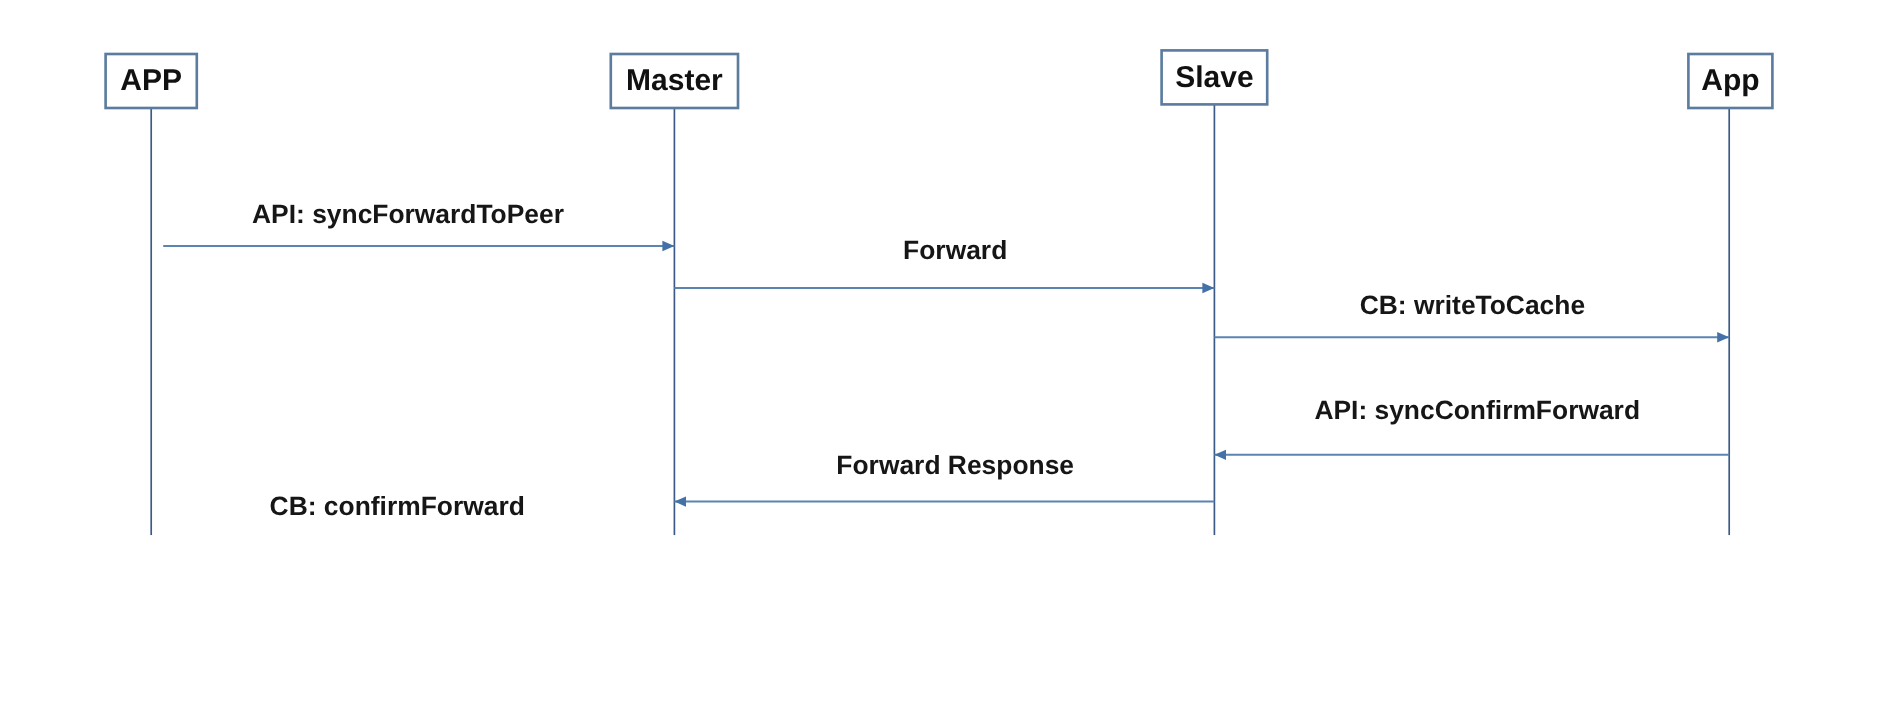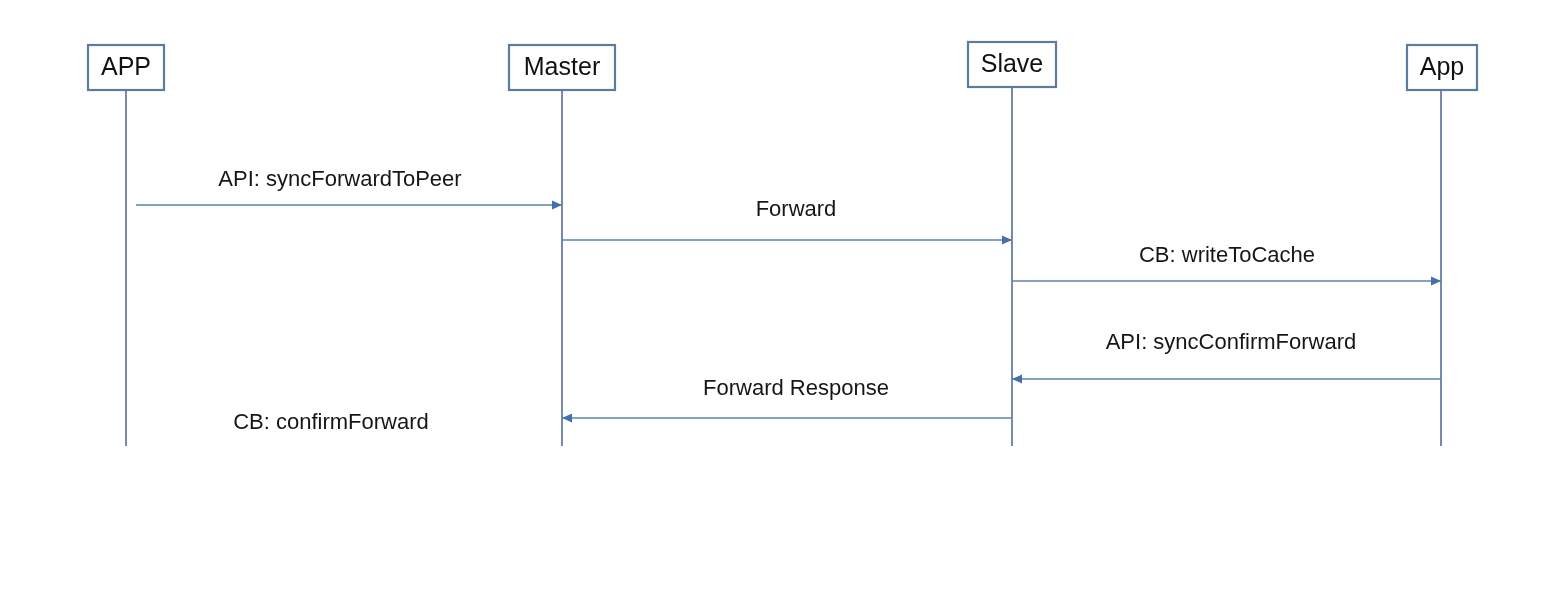--- a/index.html
+++ b/index.html
@@ -10,20 +10,21 @@
   body {
     font-family: "Liberation Sans", sans-serif;
     color: #1a1a1a;
   }
   #diagram-root {
     position: relative;
     width: 1564px;
     height: 446px;
     background: #ffffff;
     overflow: hidden;
+    font-weight: bold;
   }
   #seq-svg {
     position: absolute;
     left: 0;
     top: 0;
     width: 1564px;
     height: 594px;
     display: block;
   }
   .actor-box-rect {

